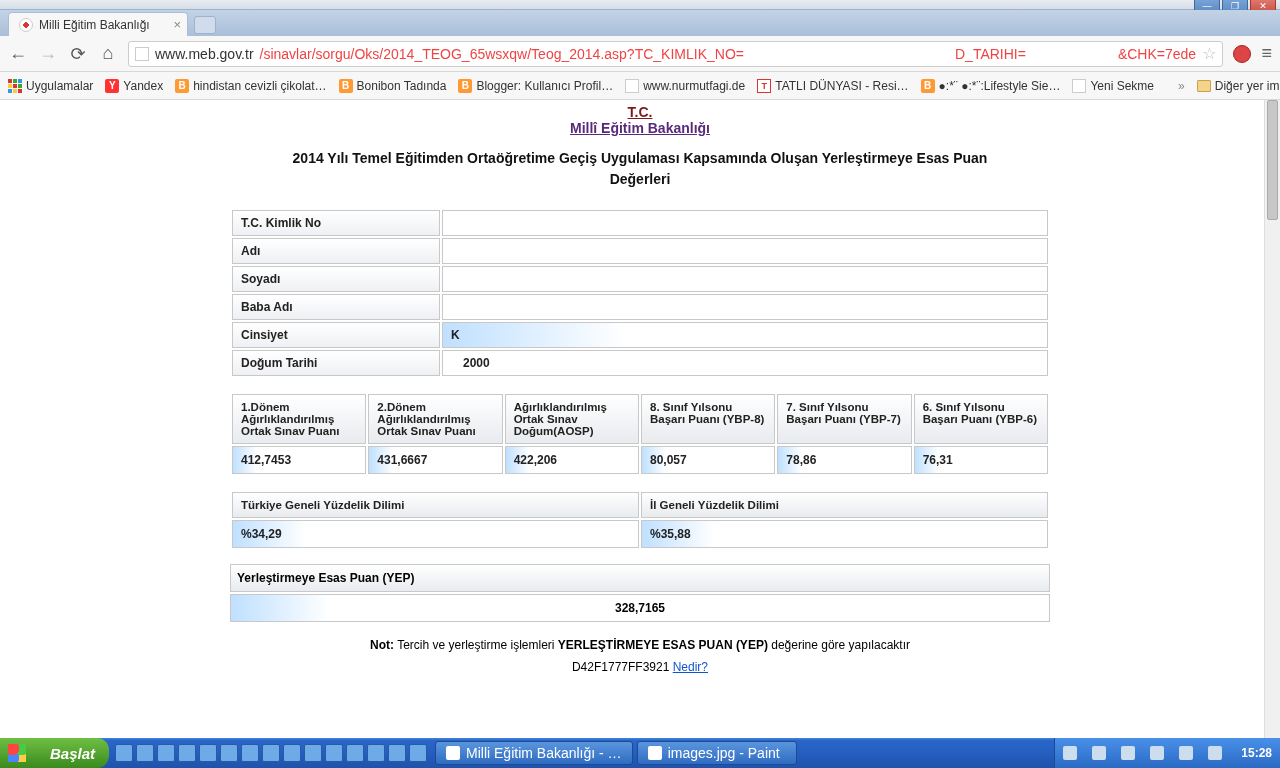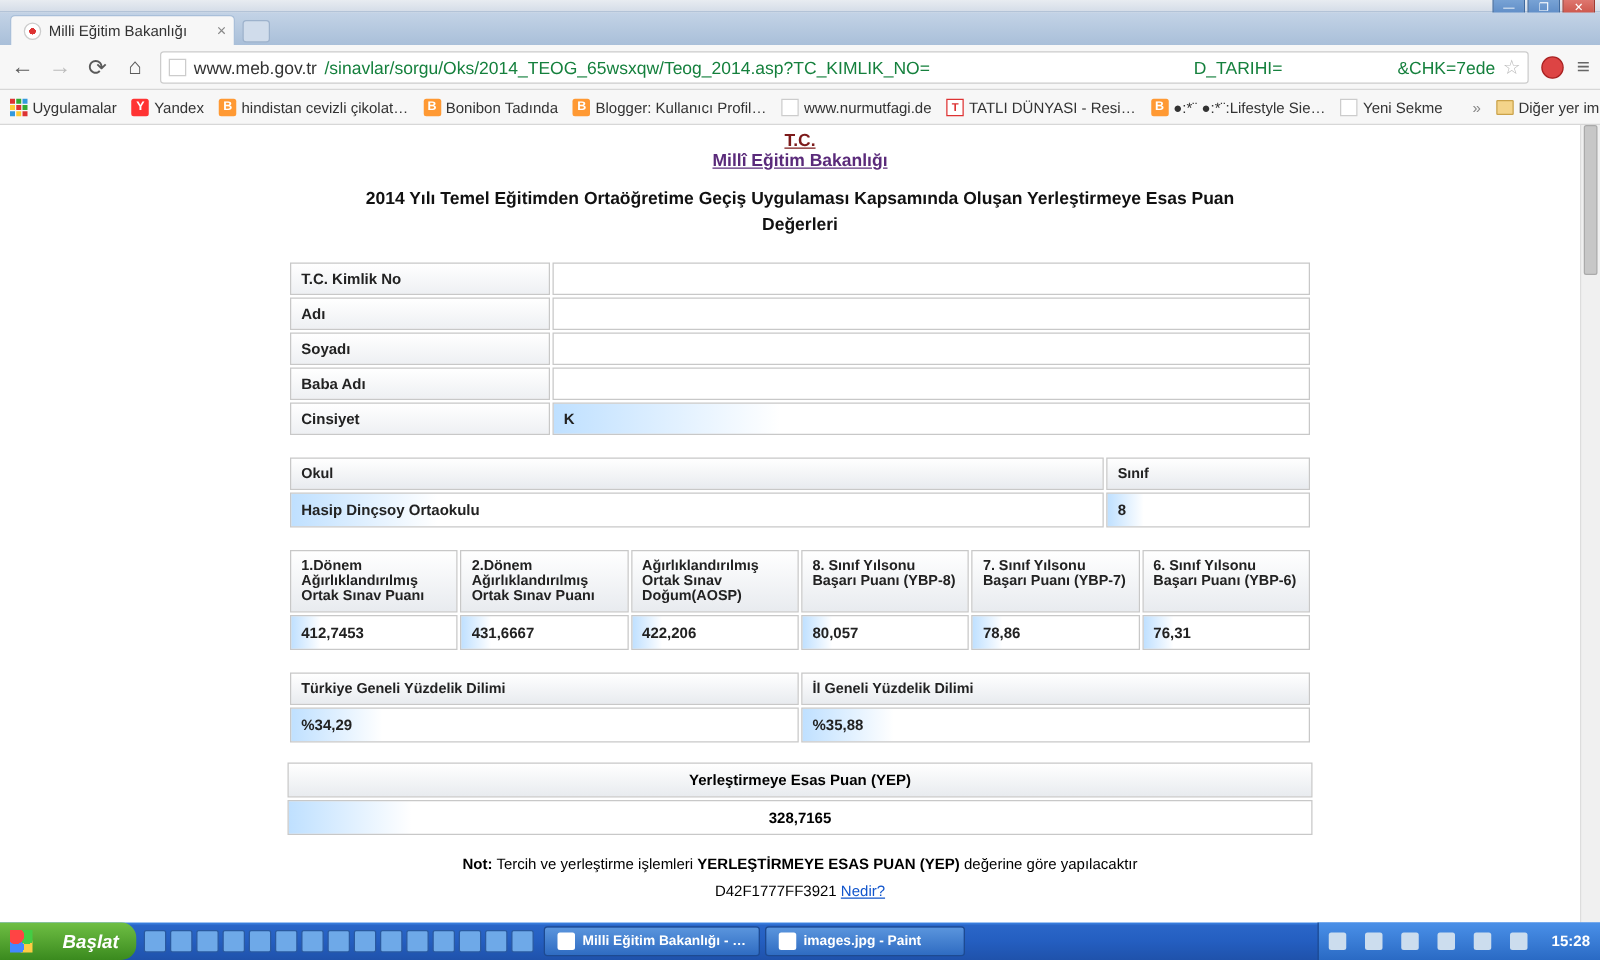--- a/index.html
+++ b/index.html
@@ -16,21 +16,21 @@
   .tab .favicon { width:14px; height:14px; border-radius:50%; background:radial-gradient(circle,#d33 30%,#fff 32%); border:1px solid #ccc;}
   .tab .close-x { position:absolute; right:6px; font-size:13px; color:#888; }
   .new-tab { width:22px; height:18px; background:#d0dceb; border:1px solid #9db2cc; border-radius:3px; margin-left:6px; margin-bottom:2px; }
 
   .toolbar { background:#f7f7f7; border-bottom:1px solid #d7d7d7; height:36px; display:flex; align-items:center; padding:0 8px; gap:10px; }
   .nav-btn { color:#5a5a5a; font-size:18px; cursor:pointer; width:20px; text-align:center; }
   .nav-btn.disabled { color:#bcbcbc; }
   .url-bar { flex:1; height:26px; border:1px solid #ccc; border-radius:3px; background:#fff; display:flex; align-items:center; padding:0 6px; gap:6px; color:#777; font-size:14px; overflow:hidden; white-space:nowrap; }
   .url-bar .page-icon { width:14px; height:14px; border:1px solid #ccc; background:#fff; }
   .url-text { color:#333; }
-  .url-dim { color:#15803d; }
+  .url-dim { color:#ef4444; }
   .star { color:#bbb; font-size:16px; }
   .ext-icon { width:18px; height:18px; border-radius:50%; background:#d44; border:1px solid #a22; }
   .menu-icon { font-size:18px; color:#666; }
 
   .bookmarks-bar { background:#f7f7f7; border-bottom:1px solid #d7d7d7; height:28px; display:flex; align-items:center; padding:0 8px; gap:12px; font-size:12px; color:#333; }
   .bm-item { display:flex; align-items:center; gap:4px; cursor:pointer; white-space:nowrap; }
   .bm-apps { width:14px; height:14px; display:inline-block; background:
     linear-gradient(#d33,#d33) 0 0/4px 4px no-repeat,
     linear-gradient(#3a3,#3a3) 5px 0/4px 4px no-repeat,
     linear-gradient(#39d,#39d) 10px 0/4px 4px no-repeat,
@@ -61,39 +61,39 @@
   table.info { width:100%; border-collapse:separate; border-spacing:2px; margin-bottom:14px; }
   table.info td { border:1px solid #c8c8c8; padding:5px 8px; font-size:12px; color:#222; background:#fff; }
   table.info td.label { width:208px; font-weight:bold; background:linear-gradient(to bottom,#fff,#eef0f3); }
   table.info td.val { font-weight:bold; padding-left:20px; }
   .grad-blue { background:linear-gradient(to right,#bfe0ff 0%,#fff 30%) !important; }
 
   table.grid { width:100%; border-collapse:separate; border-spacing:2px; margin-bottom:14px; table-layout:fixed; }
   table.grid th { border:1px solid #c8c8c8; background:linear-gradient(to bottom,#fff,#e8ebef); padding:6px 8px; font-size:11.5px; font-weight:bold; text-align:left; color:#222; vertical-align:top;}
   table.grid td { border:1px solid #c8c8c8; padding:6px 8px; font-size:12px; font-weight:bold; color:#222; background:linear-gradient(to right,#bfe0ff 0%,#fff 18%); }
 
-  .yep-head { border:1px solid #c8c8c8; background:linear-gradient(to bottom,#fff,#e8ebef); text-align:center; font-weight:bold; padding:6px; }
+  .yep-head { border:1px solid #c8c8c8; background:linear-gradient(to bottom,#fff,#e8ebef); text-align:left; font-weight:bold; padding:6px; }
   .yep-val { border:1px solid #c8c8c8; text-align:center; font-weight:bold; padding:6px; background:linear-gradient(to right,#bfe0ff 0%,#fff 12%); margin-top:2px;}
 
   .note { text-align:center; font-size:12px; margin:16px 0 8px; }
   .note .b { font-weight:bold; }
   .code-line { text-align:center; font-size:12px; margin:4px 0; }
   .code-line a { color:#15c; text-decoration:underline; }
 
   
   .taskbar { position:absolute; bottom:0; left:0; right:0; height:30px; background:linear-gradient(to bottom,#3f87e6 0%,#2a66c8 8%,#245ec0 50%,#1f52ab 100%); display:flex; align-items:center; color:#fff; font-size:12px; }
   .start { height:100%; background:linear-gradient(to bottom,#6fbf44,#3a8a1e); display:flex; align-items:center; gap:24px; padding:0 14px 0 8px; font-weight:bold; font-style:italic; font-size:15px; border-radius:0 12px 12px 0; }
   .start .logo { width:18px; height:18px; background:
     radial-gradient(circle at 25% 25%,#f44 35%,transparent 36%),
     radial-gradient(circle at 75% 25%,#4c4 35%,transparent 36%),
     radial-gradient(circle at 25% 75%,#48f 35%,transparent 36%),
     radial-gradient(circle at 75% 75%,#fc4 35%,transparent 36%);}
   .quick { display:flex; gap:3px; padding:0 6px; align-items:center;}
   .qicon { width:18px; height:18px; background:#6ea9e8; border:1px solid #2a5aa0; border-radius:2px;}
-  .task-btn { height:24px; background:linear-gradient(to bottom,#5a95dd,#2f6cc2); border:1px solid #1d4a91; border-radius:3px; display:flex; align-items:center; gap:6px; padding:0 10px; margin:0 2px; min-width:160px; color:#fff; font-size:11px;font-weight:bold;}
+  .task-btn { height:24px; background:linear-gradient(to bottom,#5a95dd,#2f6cc2); border:1px solid #1d4a91; border-radius:3px; display:flex; align-items:center; gap:6px; padding:0 10px; margin:0 2px; min-width:160px; color:#fff; font-size:14px;}
   .task-btn .ic { width:14px;height:14px;background:#fff;border-radius:2px;}
   .tray { margin-left:auto; height:100%; background:linear-gradient(to bottom,#4a90e8,#2a6ac4); display:flex; align-items:center; gap:15px; padding:0 8px; border-left:1px solid #1d4a91;}
   .tray .ti { width:14px; height:14px; background:#cde; border-radius:2px;}
   .clock { font-size:12px; color:#fff; margin-left:4px; font-weight:bold;}
 </style>
 </head>
 <body>
 
 <div class="browser-top">
   <div class="window-controls">
@@ -197,35 +197,27 @@
             <td class="val"></td>
           </tr>
       <tr>
             <td class="label">Baba Adı</td>
             <td class="val"></td>
           </tr>
       <tr>
             <td class="label">Cinsiyet</td>
             <td class="val grad-blue" style="padding-left:8px">K</td>
           </tr>
+      <tr>
+            <td class="label">Doğum Tarihi</td>
+            <td class="val">2000</td>
+          </tr>
     </tbody>
       </table>
 
-    <table class="grid">
-      <tbody>
-          <tr>
-        <th style="width:80%">Okul</th>
-        <th>Sınıf</th>
-      </tr>
-      <tr>
-        <td>Hasip Dinçsoy Ortaokulu</td>
-        <td>8</td>
-      </tr>
-    </tbody>
-      </table>
 
     <table class="grid">
       <tbody>
           <tr>
         <th>1.Dönem Ağırlıklandırılmış Ortak Sınav Puanı</th>
         <th>2.Dönem Ağırlıklandırılmış Ortak Sınav Puanı</th>
         <th>Ağırlıklandırılmış Ortak Sınav Doğum(AOSP)</th>
         <th>8. Sınıf Yılsonu Başarı Puanı (YBP-8)</th>
         <th>7. Sınıf Yılsonu Başarı Puanı (YBP-7)</th>
         <th>6. Sınıf Yılsonu Başarı Puanı (YBP-6)</th>

